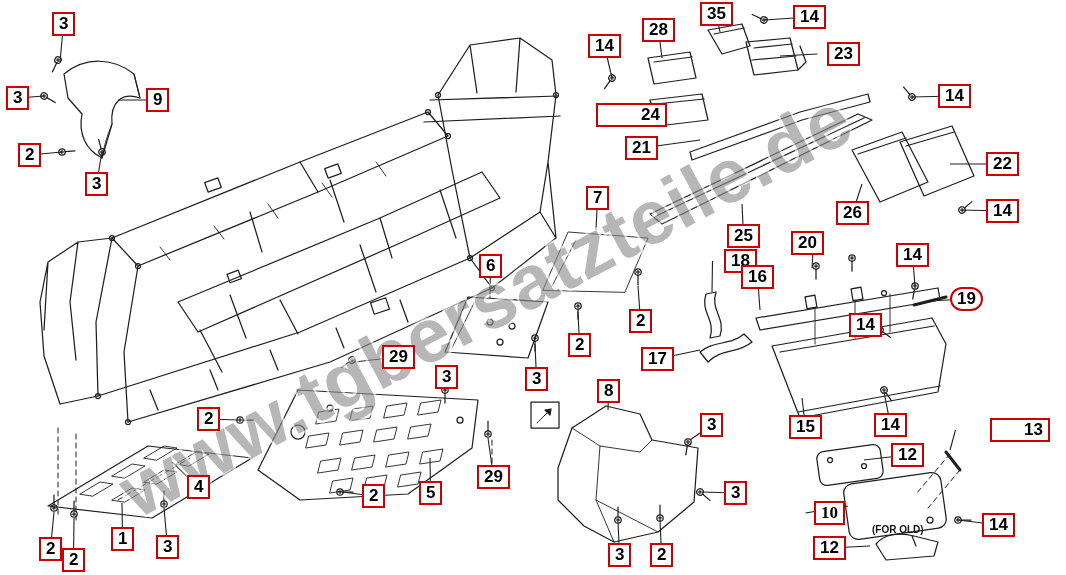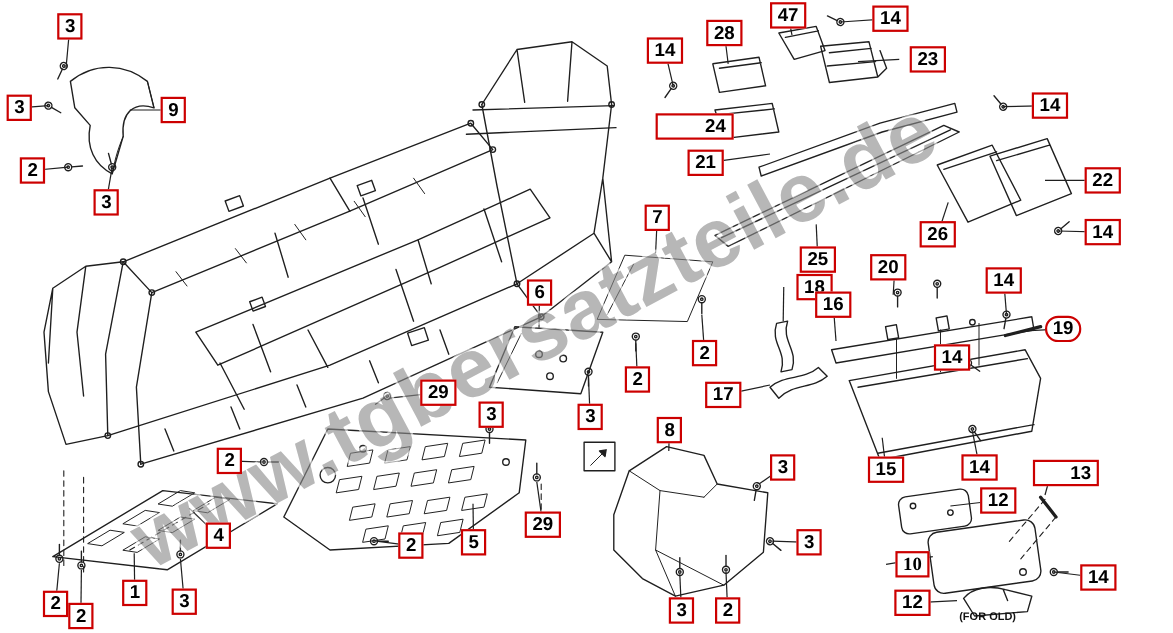--- a/index.html
+++ b/index.html
@@ -271,21 +271,21 @@
   <div id="watermark" style="color: rgb(140, 140, 140);">www.tgbersatzteile.de</div>
 
   <div id="label-layer">
       <div class="part-label" style="left: 52px; top: 12px;">3</div>
       <div class="part-label" style="left: 6px; top: 86px;">3</div>
       <div class="part-label" style="left: 146px; top: 88px;">9</div>
       <div class="part-label" style="left: 18px; top: 143px;">2</div>
       <div class="part-label" style="left: 85px; top: 172px;">3</div>
       <div class="part-label" style="left: 588px; top: 34px;">14</div>
       <div class="part-label" style="left: 642px; top: 18px;">28</div>
-      <div class="part-label" style="left: 700px; top: 2px;">47</div>
+      <div class="part-label" style="left: 700px; top: 2px;">35</div>
       <div class="part-label" style="left: 793px; top: 5px;">14</div>
       <div class="part-label" style="left: 801px; top: 42px; margin-left: 26px;">23</div>
       <div class="part-label" style="left: 596px; top: 103px; padding-left: 43px;">24</div>
       <div class="part-label" style="left: 938px; top: 84px;">14</div>
       <div class="part-label" style="left: 625px; top: 136px;">21</div>
       <div class="part-label" style="left: 986px; top: 152px;">22</div>
       <div class="part-label" style="left: 586px; top: 186px;">7</div>
       <div class="part-label" style="left: 836px; top: 201px;">26</div>
       <div class="part-label" style="left: 986px; top: 199px;">14</div>
       <div class="part-label" style="left: 727px; top: 224px;">25</div>
@@ -300,33 +300,33 @@
       <div class="part-label" style="left: 568px; top: 333px;">2</div>
       <div class="part-label" style="left: 641px; top: 347px;">17</div>
       <div class="part-label" style="left: 382px; top: 345px;">29</div>
       <div class="part-label" style="left: 435px; top: 365px;">3</div>
       <div class="part-label" style="left: 525px; top: 367px;">3</div>
       <div class="part-label" style="left: 597px; top: 379px;">8</div>
       <div class="part-label" style="left: 197px; top: 407px;">2</div>
       <div class="part-label" style="left: 700px; top: 413px;">3</div>
       <div class="part-label" style="left: 789px; top: 415px;">15</div>
       <div class="part-label" style="left: 874px; top: 413px;">14</div>
-      <div class="part-label" style="left: 939px; top: 418px; padding-left: 32px;">13</div>
+      <div class="part-label" style="left: 990px; top: 418px; padding-left: 32px;">13</div>
       <div class="part-label" style="left: 891px; top: 443px;">12</div>
       <div class="part-label" style="left: 477px; top: 465px;">29</div>
       <div class="part-label" style="left: 724px; top: 481px;">3</div>
       <div class="part-label" style="left: 814px; top: 501px; font-family: Liberation Serif, serif;">10</div>
       <div class="part-label" style="left: 982px; top: 513px;">14</div>
       <div class="part-label" style="left: 362px; top: 484px;">2</div>
       <div class="part-label" style="left: 419px; top: 481px;">5</div>
       <div class="part-label" style="left: 187px; top: 475px;">4</div>
       <div class="part-label" style="left: 111px; top: 527px;">1</div>
       <div class="part-label" style="left: 156px; top: 535px;">3</div>
       <div class="part-label" style="left: 39px; top: 537px;">2</div>
       <div class="part-label" style="left: 62px; top: 548px;">2</div>
       <div class="part-label" style="left: 608px; top: 543px;">3</div>
       <div class="part-label" style="left: 650px; top: 543px;">2</div>
       <div class="part-label" style="left: 813px; top: 536px;">12</div>
     </div>
 
-  <div id="for-old-note" style="left: 872px; top: 556px;">(FOR OLD)</div>
+  <div id="for-old-note" style="left: 872px; top: 524px;">(FOR OLD)</div>
 
 </div>
 
 </body></html>

